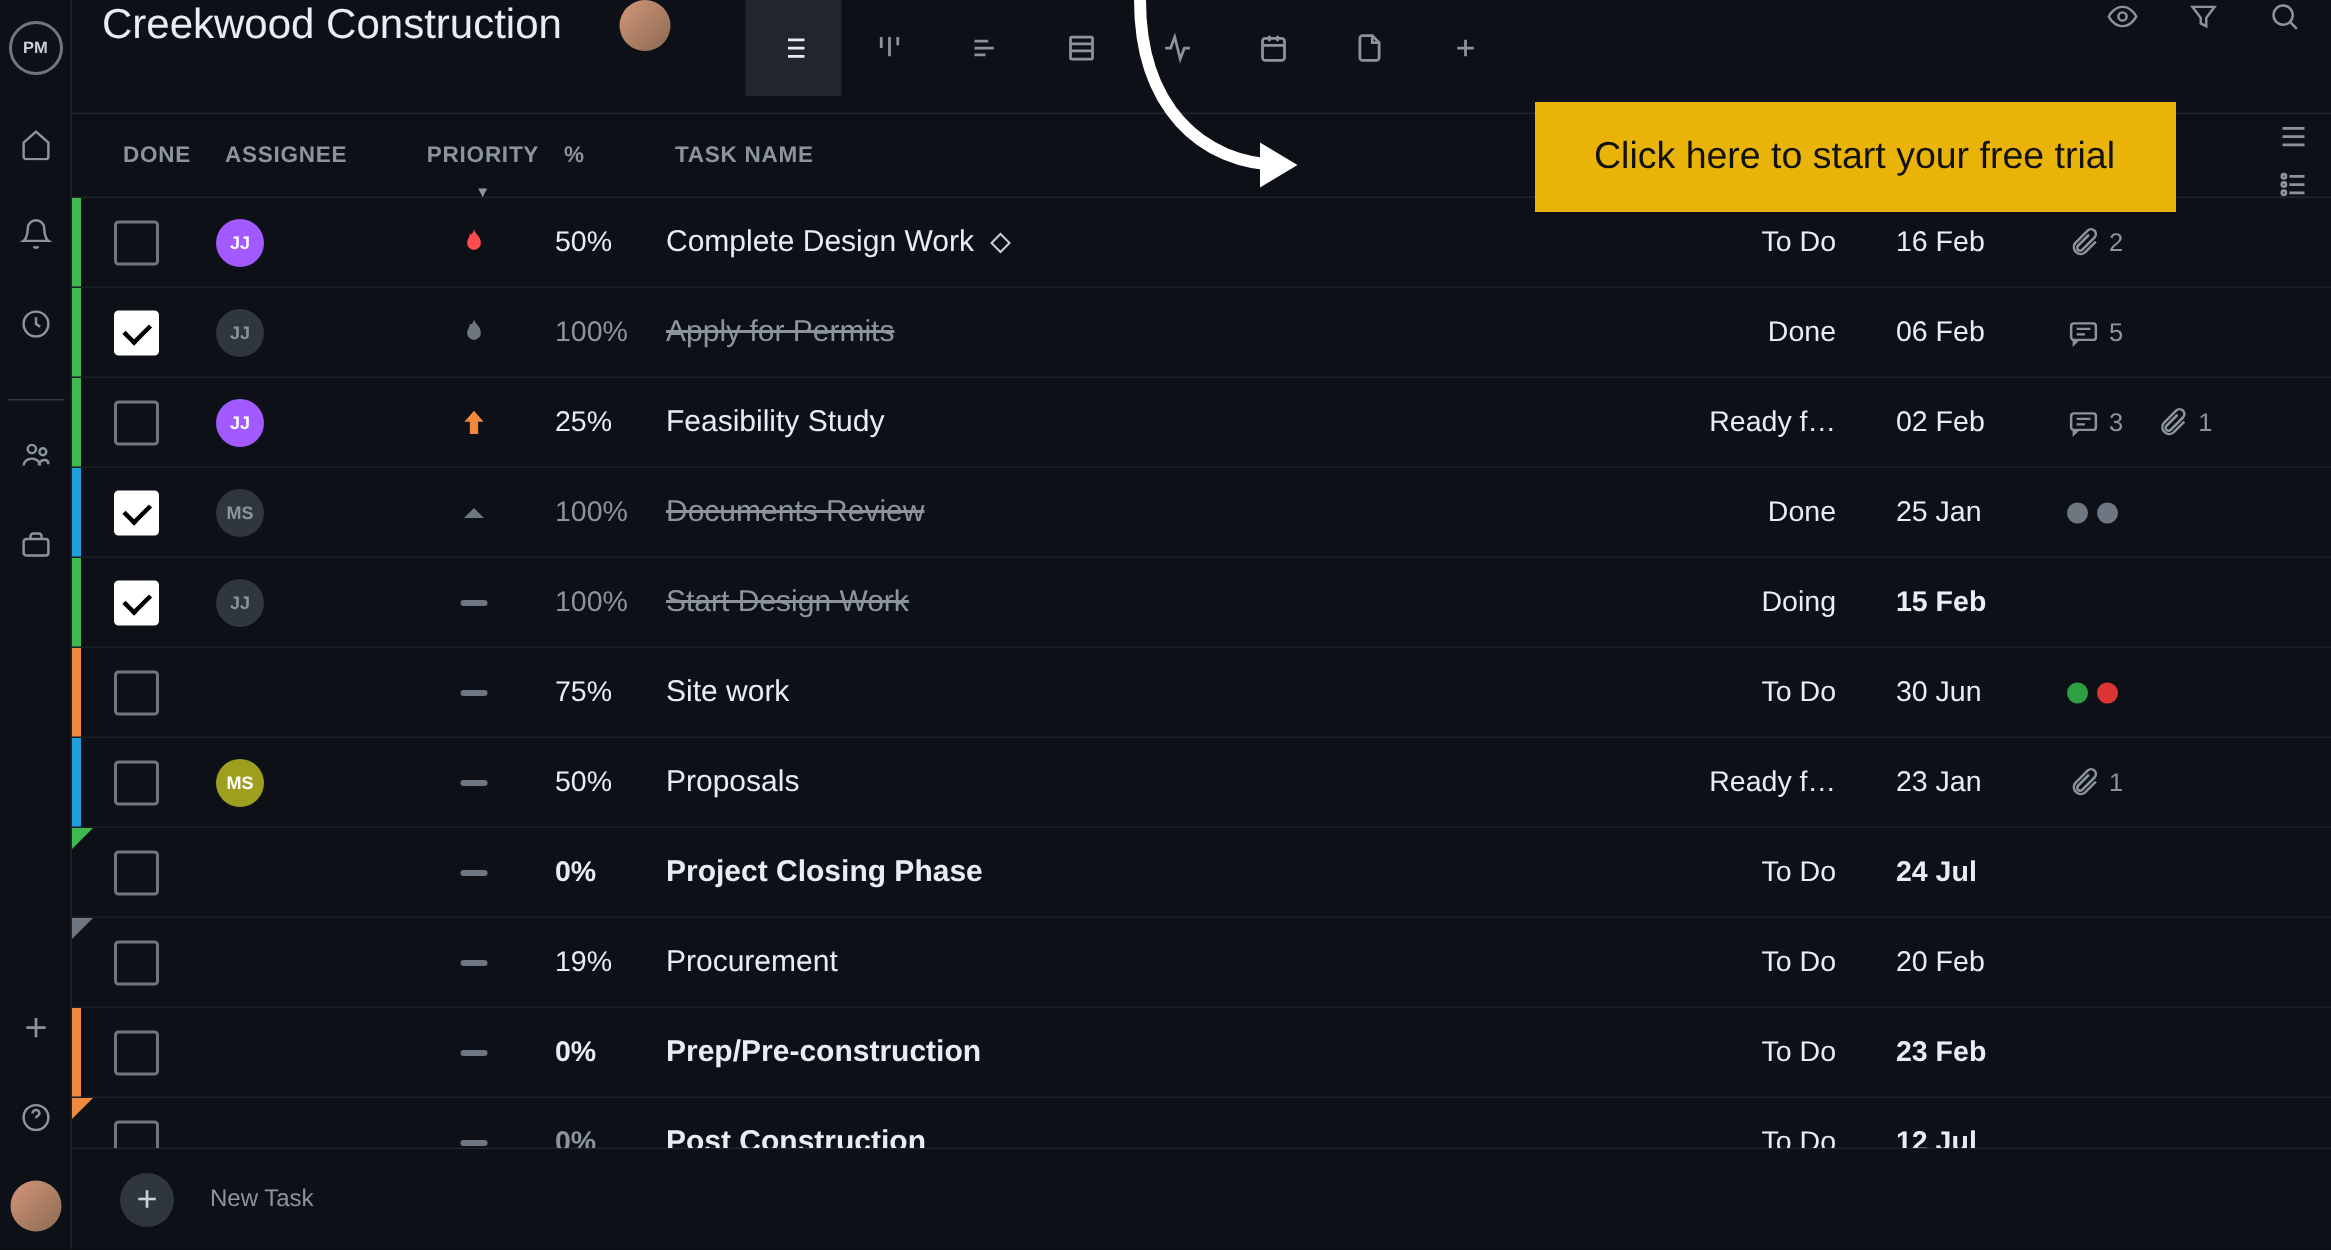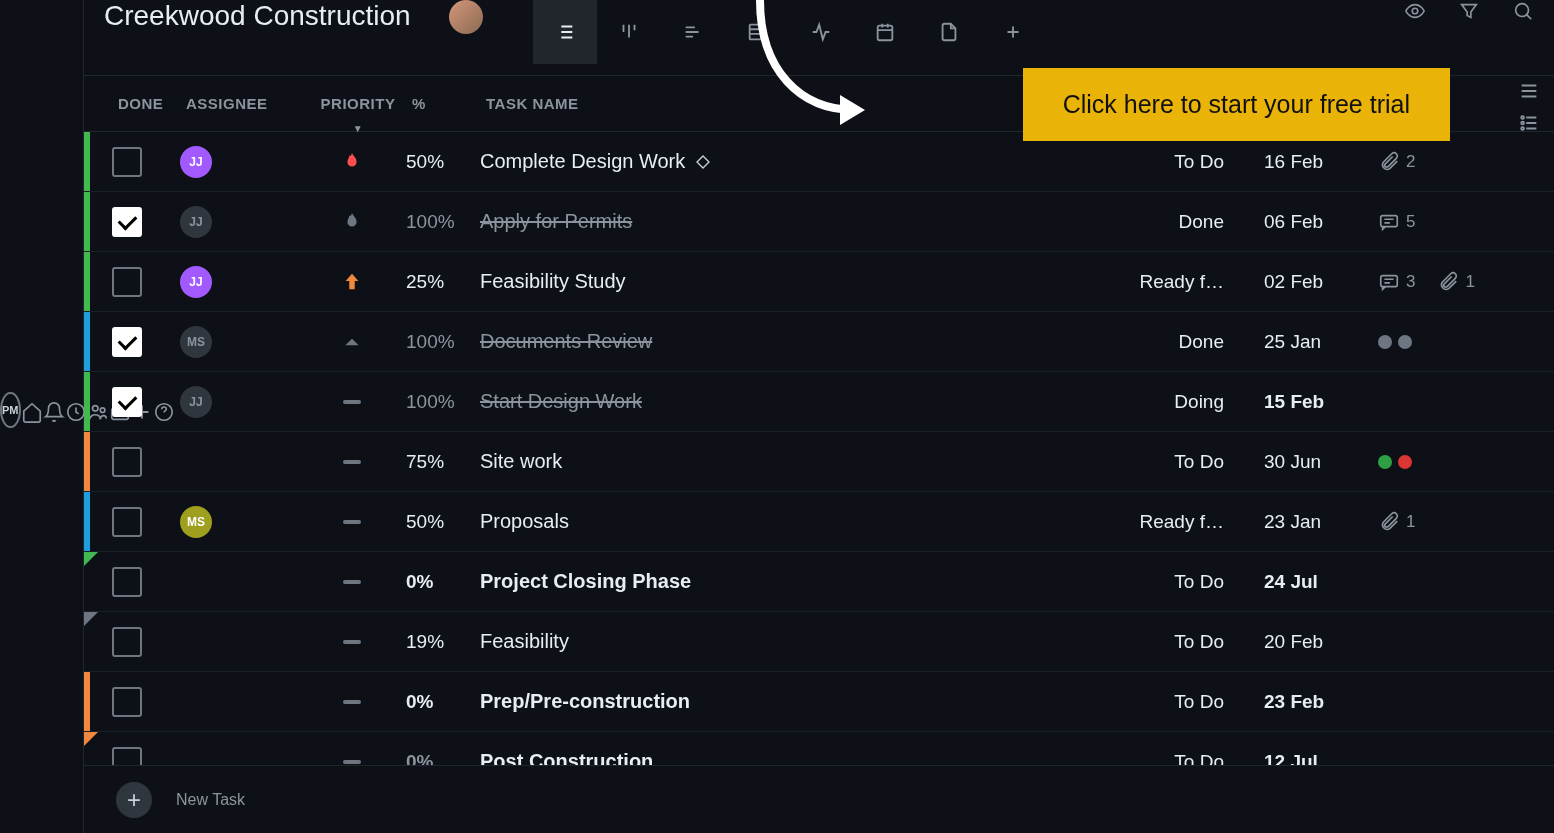--- a/index.html
+++ b/index.html
@@ -1,18 +1,18 @@
 <!DOCTYPE html>
 <html><head>
 <meta charset="utf-8">
 <style>
 * { margin:0; padding:0; box-sizing:border-box; }
 body { background:#0d1117; color:#e6edf3; font-family:-apple-system,BlinkMacSystemFont,"Segoe UI",Helvetica,Arial,sans-serif; width:1554px; height:833px; overflow:hidden; }
 .app { display:flex; width:100%; height:100%; }
-.sidebar { width:84px; background:#0d1117; border-right:1px solid #21262d; display:flex; align-items:center; padding-top:14px; }
+.sidebar { width:48px; background:#0d1117; border-right:1px solid #21262d; display:flex; flex-direction:column; align-items:center; padding-top:14px; }
 .logo { width:36px; height:36px; border-radius:50%; border:2px solid #6e7681; display:flex; align-items:center; justify-content:center; font-size:11px; font-weight:bold; color:#c9d1d9; margin-bottom:28px; }
 .side-icon { width:36px; height:36px; display:flex; align-items:center; justify-content:center; color:#8b949e; margin-bottom:24px; cursor:pointer; }
 .side-icon svg { width:22px; height:22px; }
 .side-divider { width:38px; height:1px; background:#30363d; margin:8px 0 18px 0; }
 .side-spacer { flex:1; }
 .side-avatar { width:34px; height:34px; border-radius:50%; background:linear-gradient(135deg,#d4967a,#8a6a52); margin-bottom:12px; }
 .main { flex:1; display:flex; flex-direction:column; }
 .topbar { height:76px; border-bottom:1px solid #21262d; display:flex; align-items:flex-start; padding:0 20px; gap:30px; position:relative; }
 .title { font-size:28px; font-weight:400; color:#e6edf3; }
 .top-avatar { width:34px; height:34px; border-radius:50%; background:linear-gradient(135deg,#d4967a,#8a6a52); margin-left:8px; }
@@ -413,21 +413,21 @@
           <div class="row-corner" style="border-top-color:#6e7681"></div>
           <div class="chk"></div>
           <div class="assignee-cell"></div>
           <div class="prio">
             <svg width="22" height="8" viewBox="0 0 22 8">
               <rect x="2" y="2" width="18" height="4" rx="2" fill="#6e7681"></rect>
             </svg>
           </div>
           <div class="pct" style="">19%</div>
           <div class="task">
-            <span>Feasibility</span>
+            <span>Procurement</span>
           </div>
           <div class="status">To Do</div>
           <div class="date">20 Feb</div>
           <div class="meta"></div>
         </div>
         <div class="row">
           <div class="row-bar" style="background:#f0883e"></div>
           <div class="chk"></div>
           <div class="assignee-cell"></div>
           <div class="prio">

